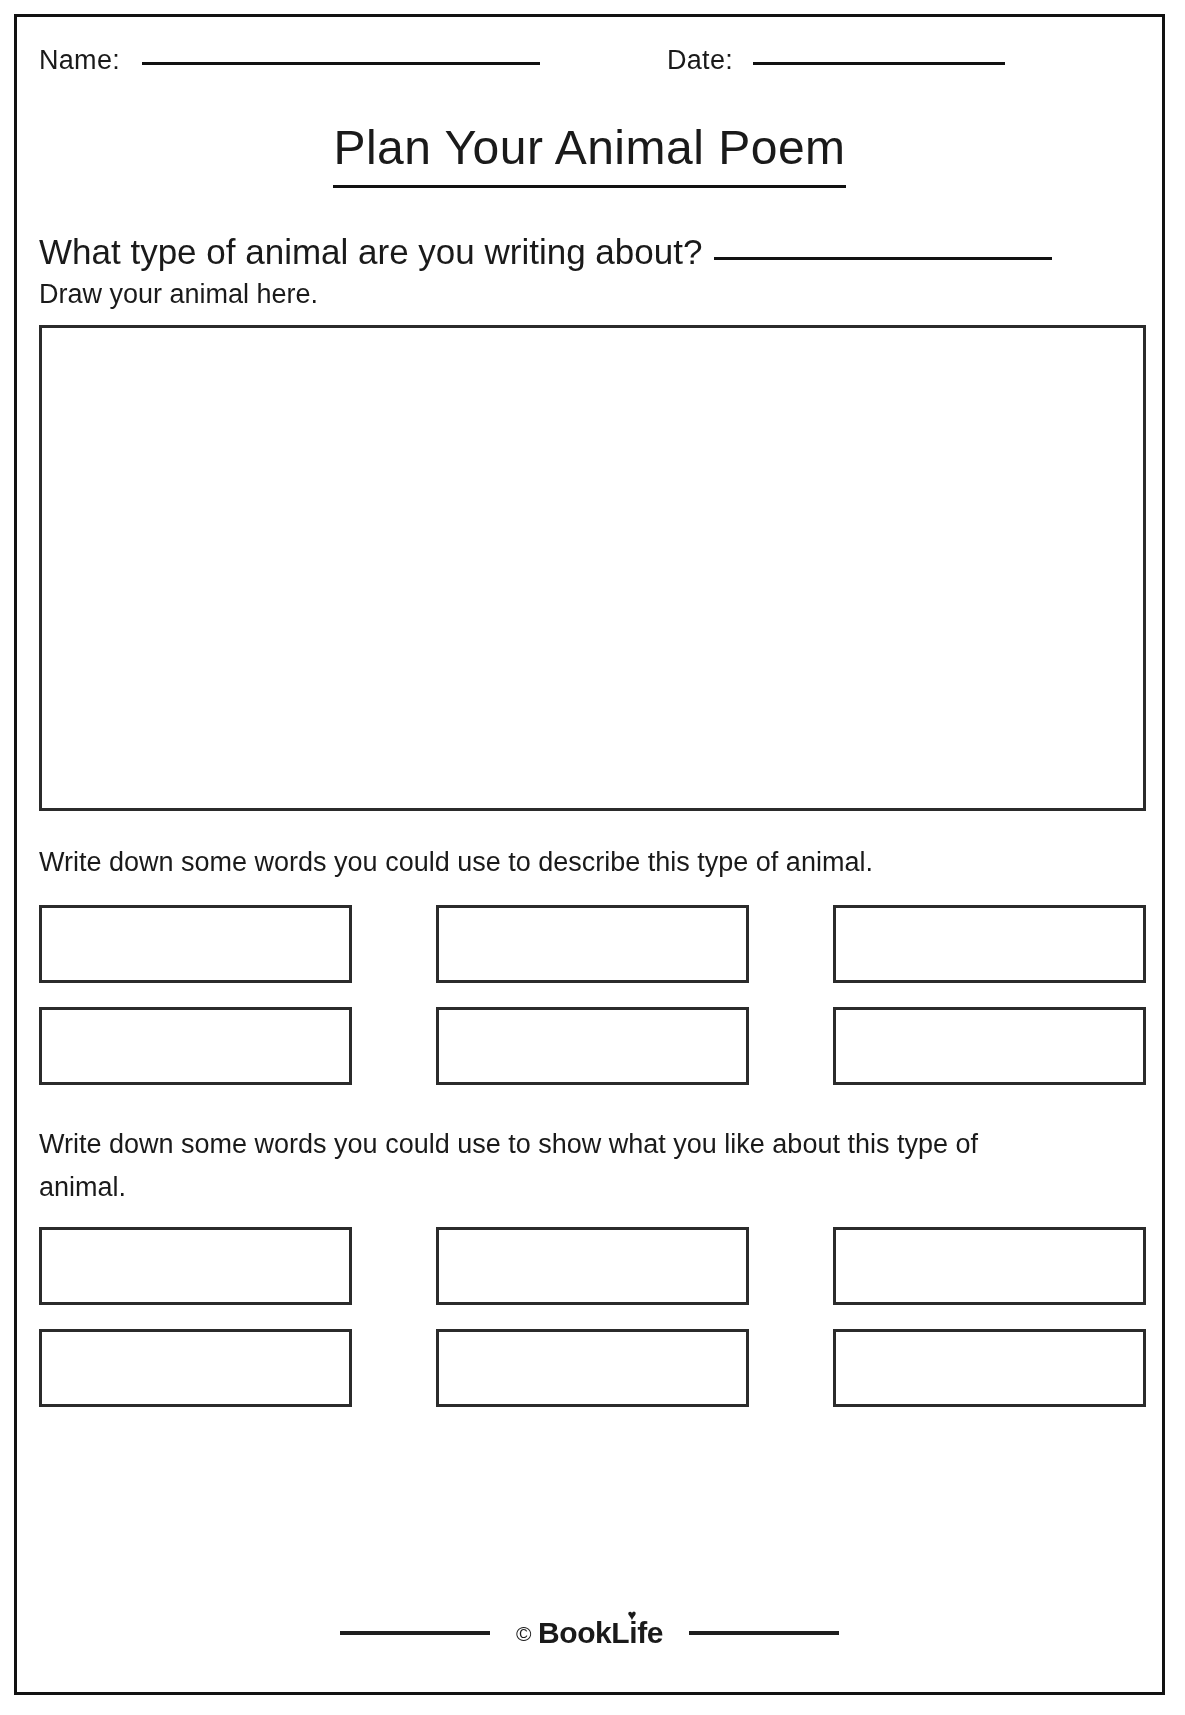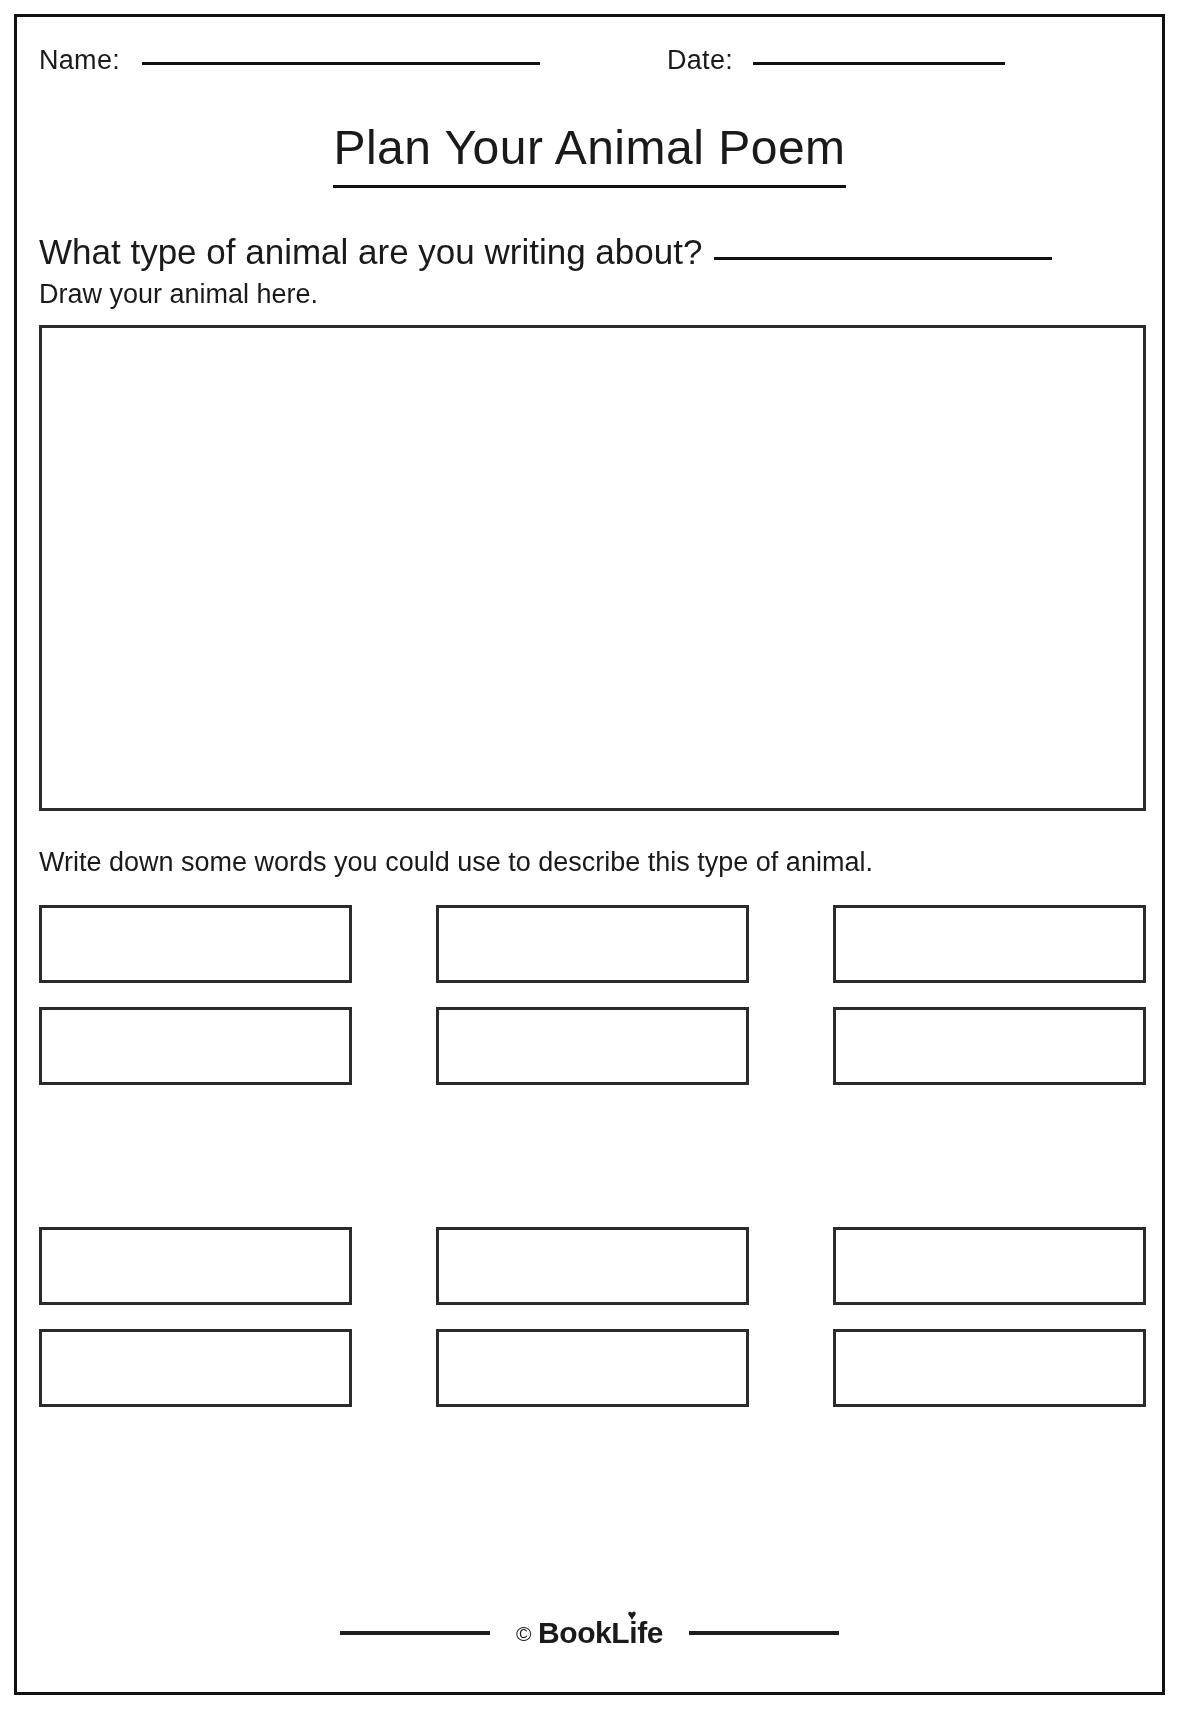--- a/index.html
+++ b/index.html
@@ -224,20 +224,21 @@
         <div class="word-box"></div>
         <div class="word-box"></div>
       </div>
       <div class="grid-row">
         <div class="word-box"></div>
         <div class="word-box"></div>
         <div class="word-box"></div>
       </div>
     </div>
 
+    <div class="instruction instruction-2">Write down some words you could use to show what you like about this type of animal.</div>
 
     <div class="grid grid-2">
       <div class="grid-row">
         <div class="word-box"></div>
         <div class="word-box"></div>
         <div class="word-box"></div>
       </div>
       <div class="grid-row">
         <div class="word-box"></div>
         <div class="word-box"></div>

